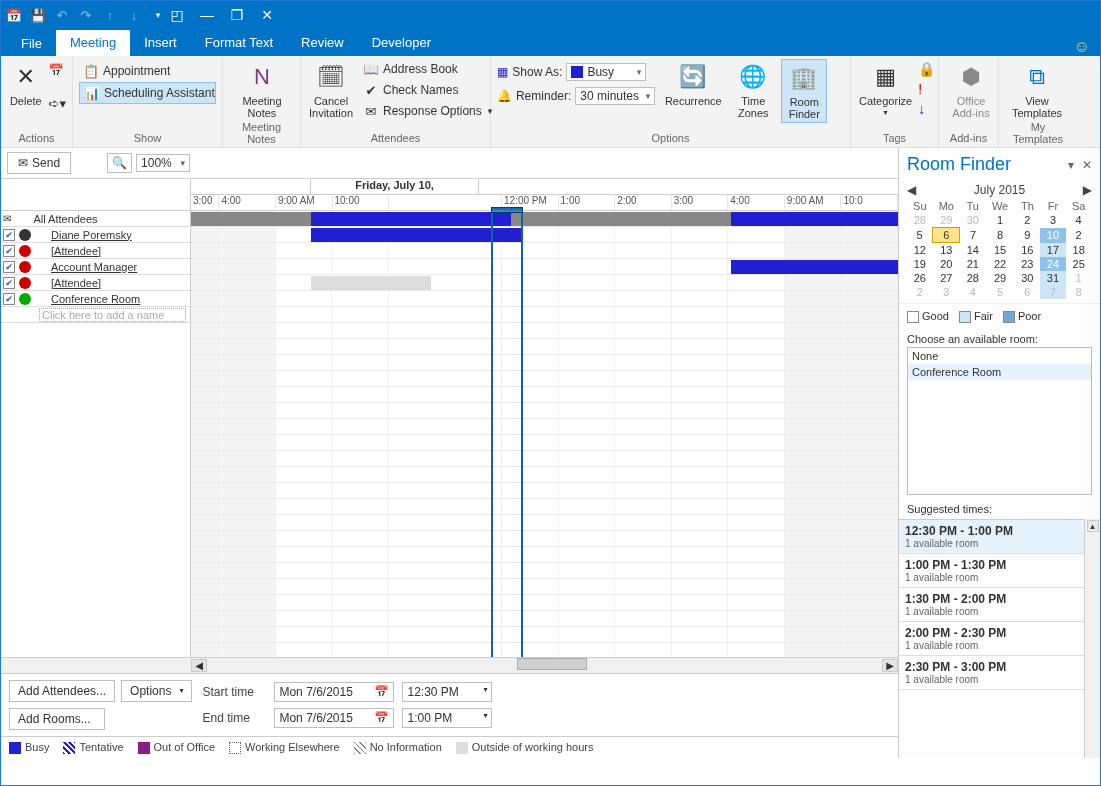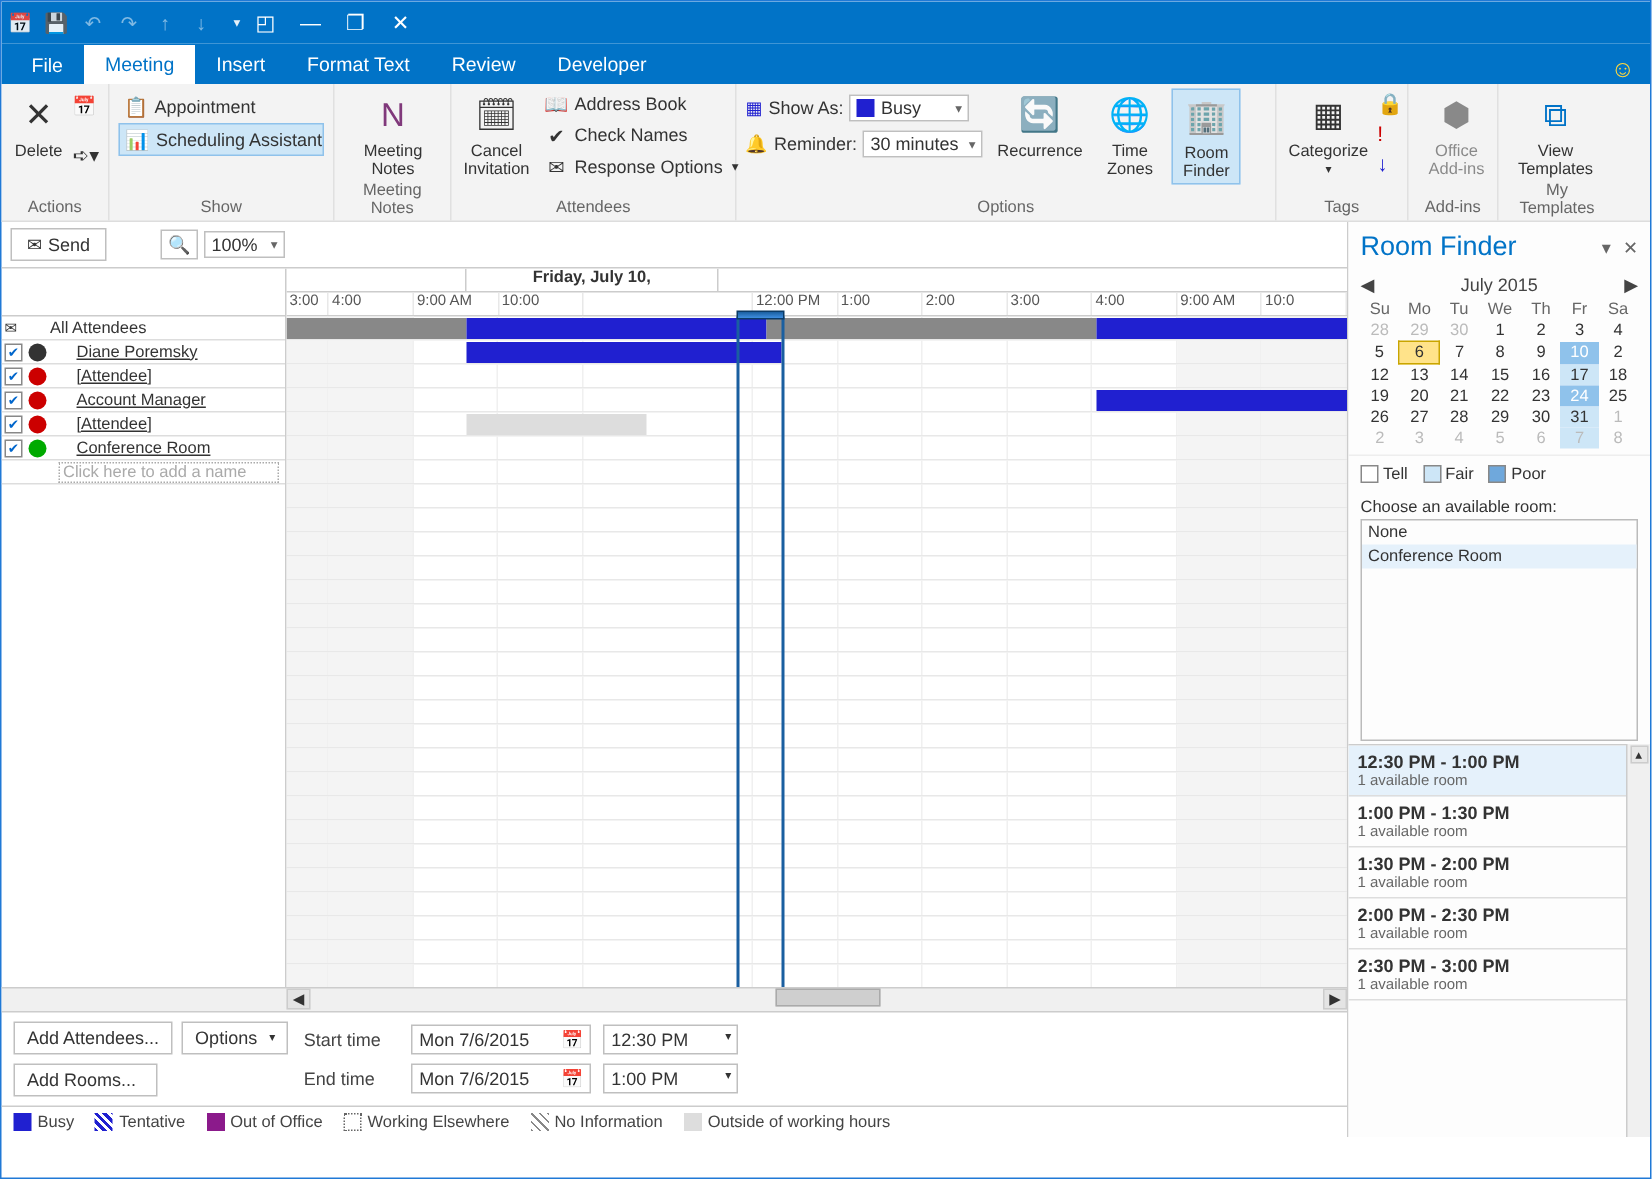--- a/index.html
+++ b/index.html
@@ -892,31 +892,34 @@
               <td class="out">4</td>
               <td class="out">5</td>
               <td class="out">6</td>
               <td class="out hl">7</td>
               <td class="out">8</td>
             </tr>
           </tbody>
         </table>
     </div>
     <div class="legend2">
-      <span><span class="sw" style="background:#fff"></span><span>Tell</span></span>
+      <span><span class="sw" style="background:#fff"></span><span>Good</span></span>
       <span><span class="sw" style="background:#cde6f7"></span><span>Fair</span></span>
       <span><span class="sw" style="background:#6fa8dc"></span><span>Poor</span></span>
     </div>
     <div class="rooms">
       <div style="padding-bottom:2px">Choose an available room:</div>
       <div class="roomlist">
         <div>None</div>
         <div class="sel">Conference Room</div>
       </div>
     </div>
+    <div class="sugg">
+      <div style="padding:2px 0">Suggested times:</div>
+    </div>
     <div style="display:flex;flex:1;min-height:0">
       <div class="sugglist" id="sugglist" style="flex:1;overflow:hidden">
           <div class="suggitem sel">
             <div class="t">12:30 PM - 1:00 PM</div>
             <div class="s">1 available room</div>
           </div>
           <div class="suggitem">
             <div class="t">1:00 PM - 1:30 PM</div>
             <div class="s">1 available room</div>
           </div>

